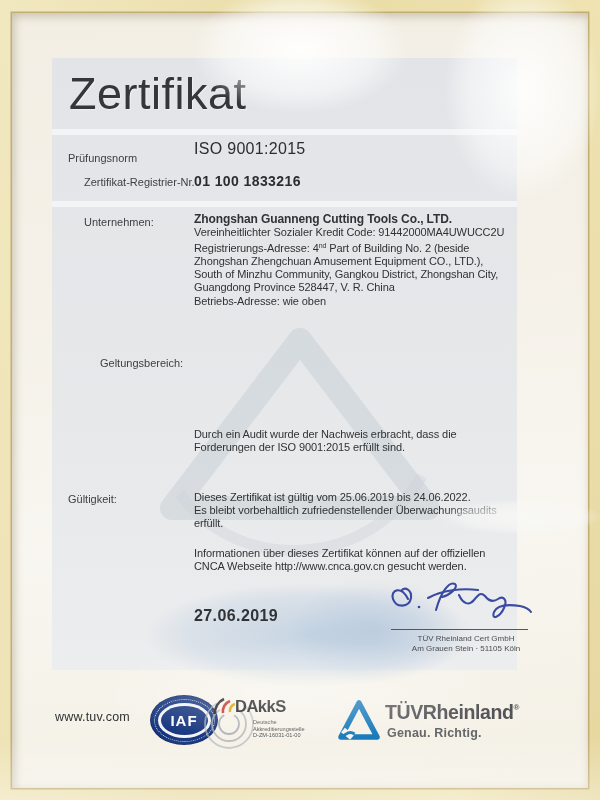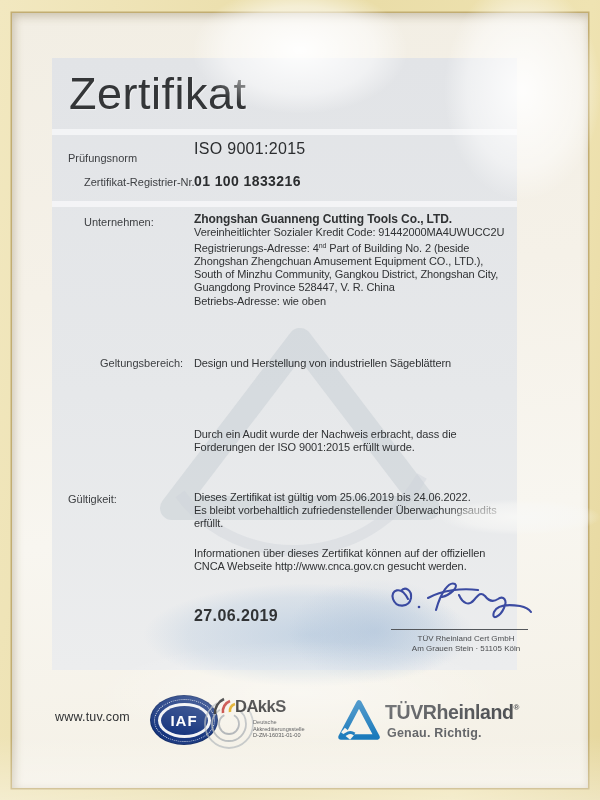--- a/index.html
+++ b/index.html
@@ -108,25 +108,24 @@
     <div class="bold-line">Zhongshan Guanneng Cutting Tools Co., LTD.</div>
     <div>Vereinheitlichter Sozialer Kredit Code: 91442000MA4UWUCC2U</div>
     <div><span>Registrierungs-Adresse: 4</span><sup class="nd">nd</sup><span> Part of Building No. 2 (beside</span></div>
     <div>Zhongshan Zhengchuan Amusement Equipment CO., LTD.),</div>
     <div>South of Minzhu Community, Gangkou District, Zhongshan City,</div>
     <div>Guangdong Province 528447, V. R. China</div>
     <div>Betriebs-Adresse: wie oben</div>
   </div>
 
   <div class="txt label" style="left:68px; top:357px;margin-left:32px;">Geltungsbereich:</div>
-  <div class="txt body" style="left:194px; top:357px; width:320px;">Design und Herstellung von industriellen Sägeblättern</div>
 
   <div class="txt body" style="left:194px; top:428px; width:320px;">
     <div>Durch ein Audit wurde der Nachweis erbracht, dass die</div>
-    <div>Forderungen der ISO 9001:2015 erfüllt wurde.</div>
+    <div>Forderungen der ISO 9001:2015 erfüllt sind.</div>
   </div>
 
   <div class="txt label" style="left:68px; top:493px;">Gültigkeit:</div>
   <div class="txt body" style="left:194px; top:491px; width:330px;">
     <div>Dieses Zertifikat ist gültig vom 25.06.2019 bis 24.06.2022.</div>
     <div>Es bleibt vorbehaltlich zufriedenstellender Überwachungsaudits</div>
     <div>erfüllt.</div>
   </div>
 
   <div class="txt body" style="left:194px; top:547px; width:330px;">

